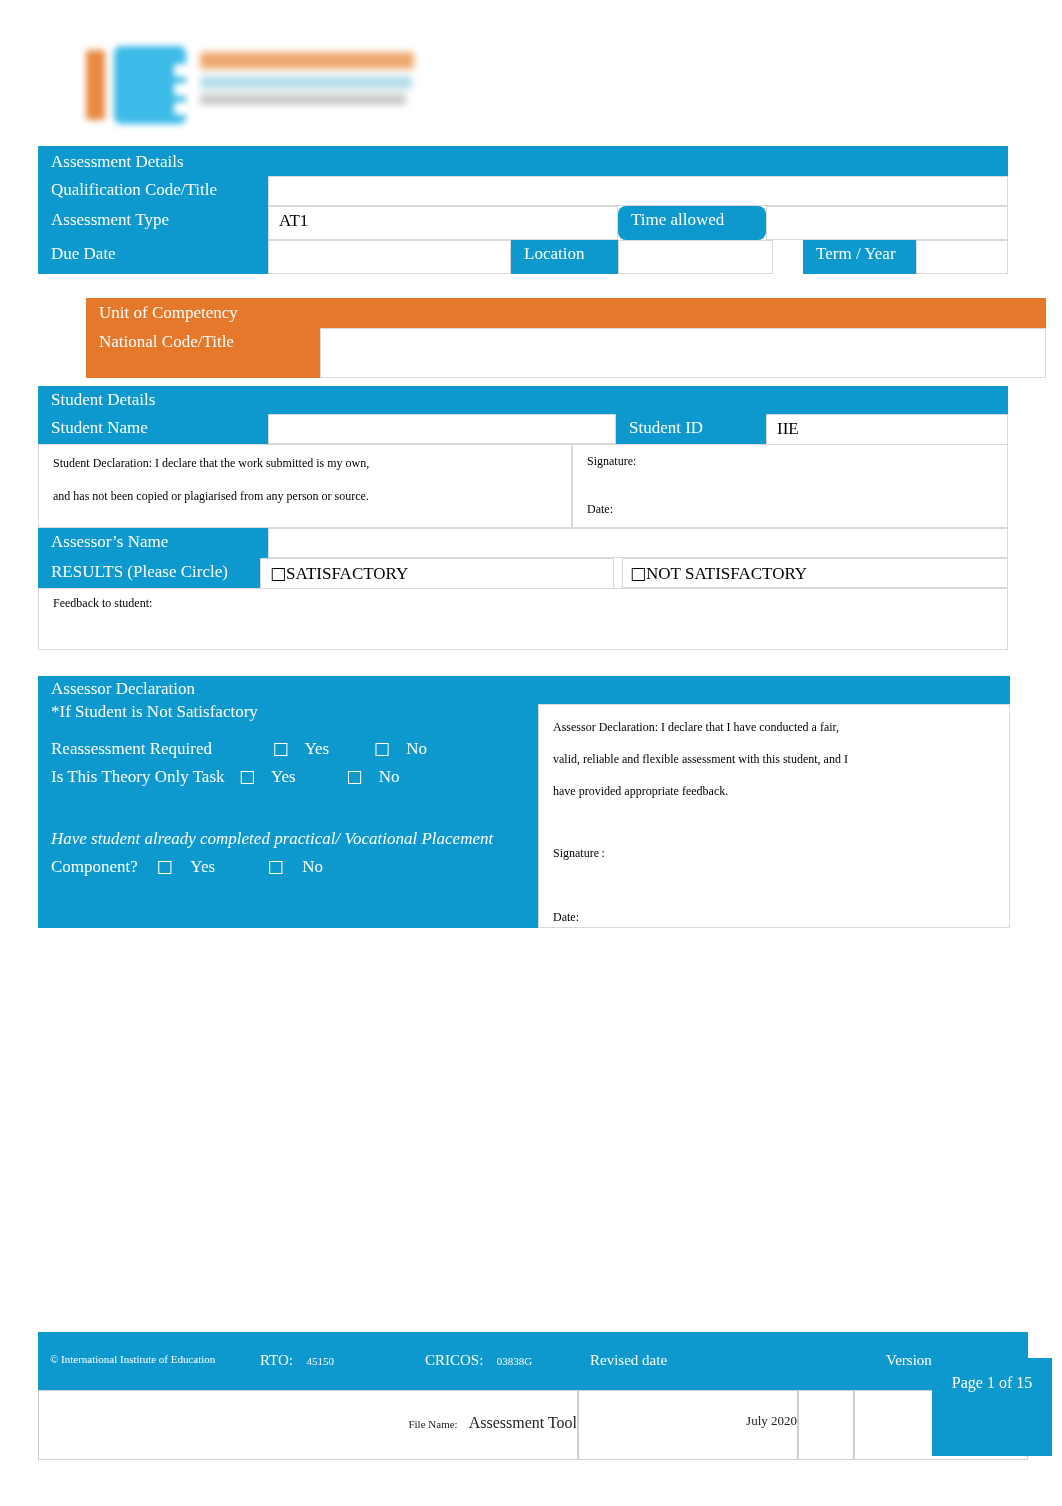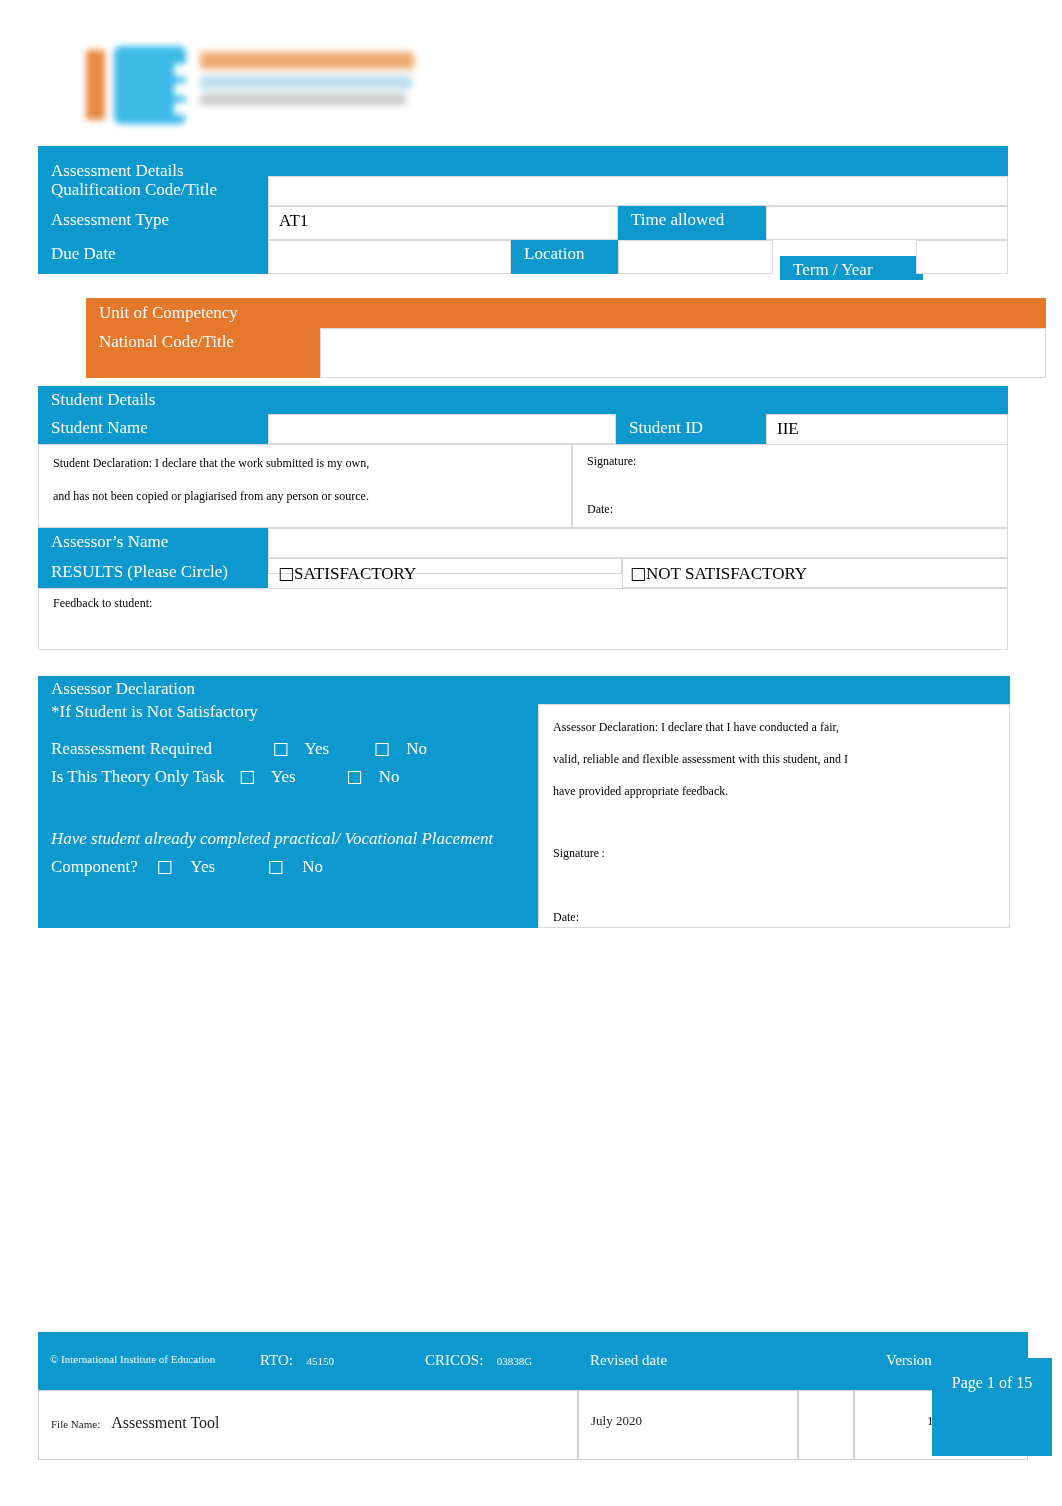--- a/index.html
+++ b/index.html
@@ -145,20 +145,21 @@
   }
   .foot-val {
     background: #ffffff;
     border: 1px solid #d0d0d0;
     font-size: 14px;
     line-height: 1.2;
     padding-top: 14px;
     padding-left: 12px;
     box-sizing: border-box;
     color: #222;
+    text-align: right;
   }
   #page-badge {
     position: absolute;
     left: 932px;
     top: 1358px;
     width: 120px;
     height: 98px;
     background: #0d99ce;
     color: #ffffff;
     font-size: 16px;
@@ -185,35 +186,35 @@
     </div>
     <div class="logo-text">
       <div class="logo-text-line ltl-1"></div>
       <div class="logo-text-line ltl-2"></div>
       <div class="logo-text-line ltl-3"></div>
     </div>
   </div>
 
   <div id="assessment-details">
 
-    <div class="cell hdr-blue lbl" style="left:0; top:0; width:970px; height:30px; padding-top:15px;">Assessment Details</div>
+    <div class="cell hdr-blue lbl" style="left:0; top:0; width:970px; height:30px; padding-top:6px;">Assessment Details</div>
 
     <div class="cell hdr-blue lbl" style="left:0; top:30px; width:230px; height:30px;">Qualification Code/Title</div>
     <div class="cell white-cell val" style="left:230px; top:30px; width:740px; height:30px;"></div>
 
     <div class="cell hdr-blue lbl" style="left:0; top:60px; width:230px; height:34px;">Assessment Type</div>
     <div class="cell white-cell val" style="left:230px; top:60px; width:350px; height:34px;">AT1</div>
-    <div class="cell hdr-blue lbl" style="left:580px; top:60px; width:148px; height:34px;">Time allowed</div>
+    <div class="cell hdr-blue lbl" style="left:580px; top:60px; width:148px; height:34px;border-radius:8px;">Time allowed</div>
     <div class="cell white-cell val" style="left:728px; top:60px; width:242px; height:34px;"></div>
 
     <div class="cell hdr-blue lbl" style="left:0; top:94px; width:230px; height:34px;">Due Date</div>
     <div class="cell white-cell val" style="left:230px; top:94px; width:243px; height:34px;"></div>
     <div class="cell hdr-blue lbl" style="left:473px; top:94px; width:107px; height:34px;">Location</div>
     <div class="cell white-cell val" style="left:580px; top:94px; width:155px; height:34px;"></div>
-    <div class="cell hdr-blue lbl" style="left:742px; top:94px; width:143px; height:24px;margin-top:16px;">Term / Year</div>
+    <div class="cell hdr-blue lbl" style="left:765px; top:94px; width:143px; height:34px;">Term / Year</div>
     <div class="cell white-cell val" style="left:878px; top:94px; width:92px; height:34px;"></div>
   </div>
 
   <div id="unit-competency">
     <div class="cell hdr-orange lbl" style="left:0; top:0; width:960px; height:30px; padding-top:5px;">Unit of Competency</div>
     <div class="cell hdr-orange lbl" style="left:0; top:30px; width:234px; height:50px;">National Code/Title</div>
     <div class="cell white-cell val" style="left:234px; top:30px; width:726px; height:50px;"></div>
   </div>
 
   <div id="student-details">
@@ -231,21 +232,21 @@
     </div>
     <div class="cell white-cell" style="left:534px; top:58px; width:436px; height:84px;">
       <div class="decl-text" style="padding-top:2px; line-height:28px;">Signature:</div>
       <div class="decl-text" style="padding-top:24px; line-height:20px;">Date:</div>
     </div>
 
     <div class="cell hdr-blue lbl" style="left:0; top:142px; width:230px; height:30px;">Assessor’s Name</div>
     <div class="cell white-cell val" style="left:230px; top:142px; width:740px; height:30px;"></div>
 
     <div class="cell hdr-blue lbl" style="left:0; top:172px; width:230px; height:30px;">RESULTS (Please Circle)</div>
-    <div class="cell white-cell" style="left:230px; top:172px; width:354px; height:16px;">
+    <div class="cell white-cell" style="left:222px; top:172px; width:354px; height:31px;">
       <span class="val" style="display:inline-block; padding-left:9px;">
         <span class="cbox-sq">□</span><span>SATISFACTORY</span>
       </span>
     </div>
     <div class="cell white-cell" style="left:584px; top:172px; width:386px; height:30px;">
       <span class="val" style="display:inline-block; padding-left:7px;">
         <span class="cbox-sq">□</span><span>NOT SATISFACTORY</span>
       </span>
     </div>
 

